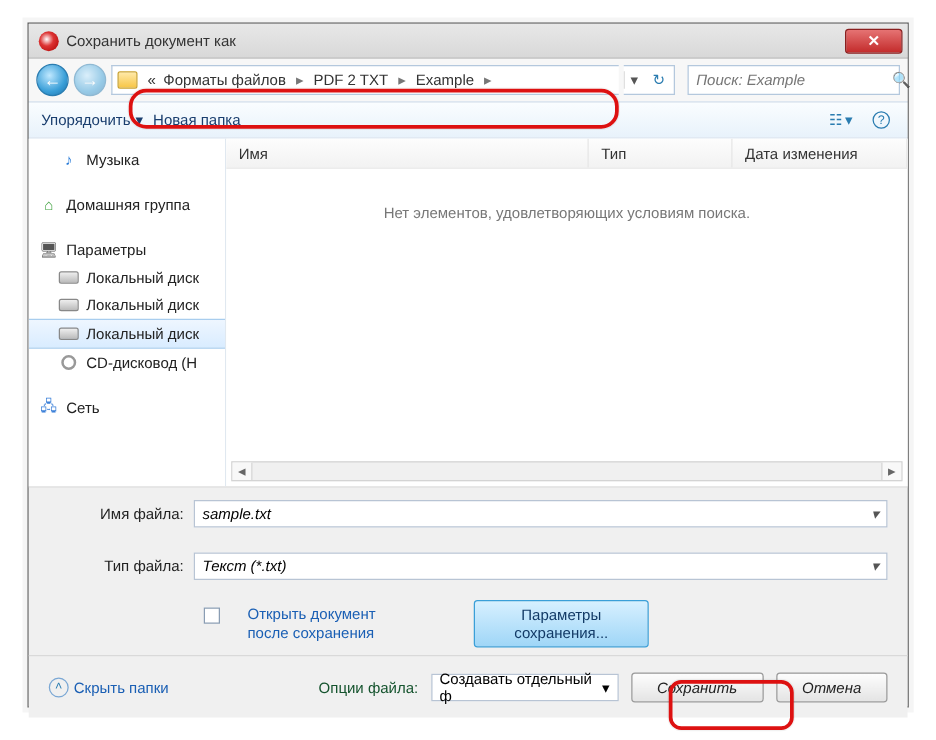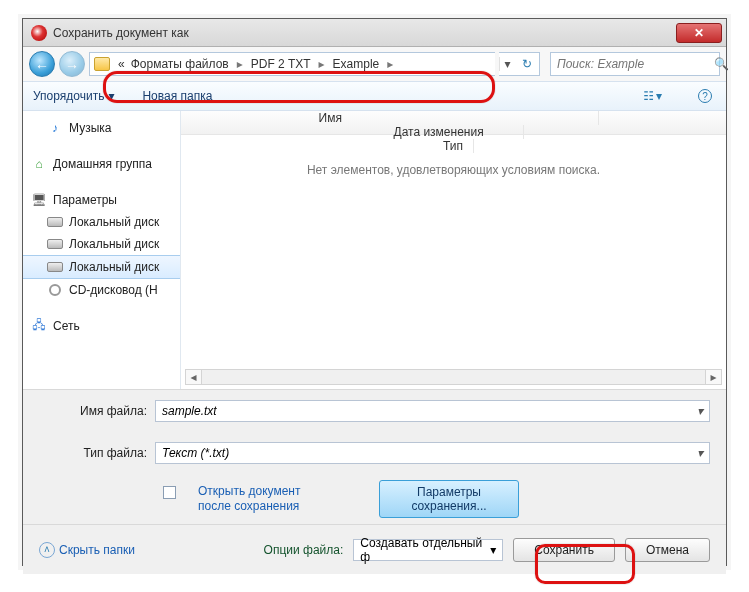--- a/index.html
+++ b/index.html
@@ -61,21 +61,21 @@
   width: 170px; height: 24px; background: #fff; border: 1px solid #b4c8dd;
   display: flex; align-items: center; padding: 0 6px; margin-left: 6px;
 }
 .search input { border: none; outline: none; flex: 1; color: #888; font-style: italic; }
 .search .mag { color: #2a7cb0; }
 
 
 .toolbar {
   height: 30px; background: linear-gradient(#fafdff,#e8f2fb);
   border-top: 1px solid #d6e2ef; border-bottom: 1px solid #d6e2ef;
-  display: flex; align-items: center; padding: 0 10px; gap: 28px;
+  display: flex; align-items: center; padding: 0 10px; gap: 8px;
 }
 .toolbar .tb-btn { color: #1a3e6e; display: flex; align-items: center; gap: 4px; }
 .toolbar .spacer { flex: 1; }
 .toolbar .view-ico, .toolbar .help-ico { color:#2a7cb0; padding: 0 4px; display:flex; align-items:center; gap:2px;}
 
 
 .body-split { display: flex; height: 278px; background:#fff; }
 .tree {
   width: 158px; background: #fff; border-right: 1px solid #e0e8f0;
   padding: 6px 0; overflow: hidden;
@@ -93,21 +93,21 @@
 .ico-disk { background: linear-gradient(#eee,#bbb); border:1px solid #888; border-radius:2px; width:16px; height:10px;}
 .ico-cd { border:2px solid #999; border-radius:50%; width:12px; height:12px; }
 .ico-net { color:#3a7fd8; }
 .tree .group-gap { height: 14px; }
 
 .list {
   flex: 1; background: #fff; position: relative;
 }
 .list-head {
   height: 24px; display: flex; align-items: center;
-  border-bottom: 1px solid #e6e6e6; background: linear-gradient(#fdfdfd,#f2f2f2); flex-direction: column;
+  border-bottom: 1px solid #e6e6e6; background: linear-gradient(#fdfdfd,#f2f2f2);
 }
 .list-head .col { padding: 0 10px; color: #333; border-right: 1px solid #e6e6e6; height:100%; display:flex; align-items:center;}
 .col-name { width: 290px; }
 .col-date { width: 140px; }
 .col-type { flex:1; }
 .empty-msg { text-align: center; color: #777; margin-top: 28px; }
 .hscroll {
   position: absolute; bottom: 4px; left: 4px; right: 4px; height: 16px;
   background: #f0f0f0; border: 1px solid #d4d4d4; display:flex; align-items:center;
 }
@@ -146,21 +146,21 @@
   width:16px; height:16px; border:1px solid #7aa7d4; border-radius:50%;
   display:flex; align-items:center; justify-content:center; color:#2a7cb0; font-size:10px;
 }
 .footer .opt-lbl { color:#14532d; }
 .footer .opt-combo {
   height:22px; width:150px; background:#fff; border:1px solid #b8c4d4;
   display:flex; align-items:center; padding:0 6px; justify-content:flex-end;
 }
 .footer .btn {
   height: 24px; padding: 0 20px; background: linear-gradient(#fdfdfd,#e4e4e4);
-  border: 1px solid #9a9a9a; border-radius: 3px; color:#222;
+  border: 1px solid #9a9a9a; border-radius: 3px; color:#222;font-style:italic;
 }
 .footer .spacer { flex:1; }
 
 
 .hl-red { position:absolute; border:3px solid #d11; border-radius:14px; pointer-events:none; box-shadow: 0 0 0 1px rgba(0,0,0,0.05); }
 .hl1 { left: 80px; top: 52px; width: 392px; height: 32px; }
 .hl2 { left: 512px; top: 525px; width: 100px; height: 40px; border-radius:10px; }
 </style>
 </head>
 <body>
@@ -259,25 +259,25 @@
           <span class="ico ico-net">🖧</span>
           <span>Сеть</span>
         </div>
     </div>
 
     <div class="list">
       <div class="list-head">
         <div class="col col-name">
             <span>Имя</span>
           </div>
+        <div class="col col-type">
+            <span>Тип</span>
+          </div>
         <div class="col col-date">
             <span>Дата изменения</span>
-          </div>
-        <div class="col col-type">
-            <span>Тип</span>
           </div>
       </div>
       <div class="empty-msg">Нет элементов, удовлетворяющих условиям поиска.</div>
       <div class="hscroll">
         <div class="sbtn">◂</div>
         <div class="track"></div>
         <div class="sbtn r">▸</div>
       </div>
     </div>
   </div>

